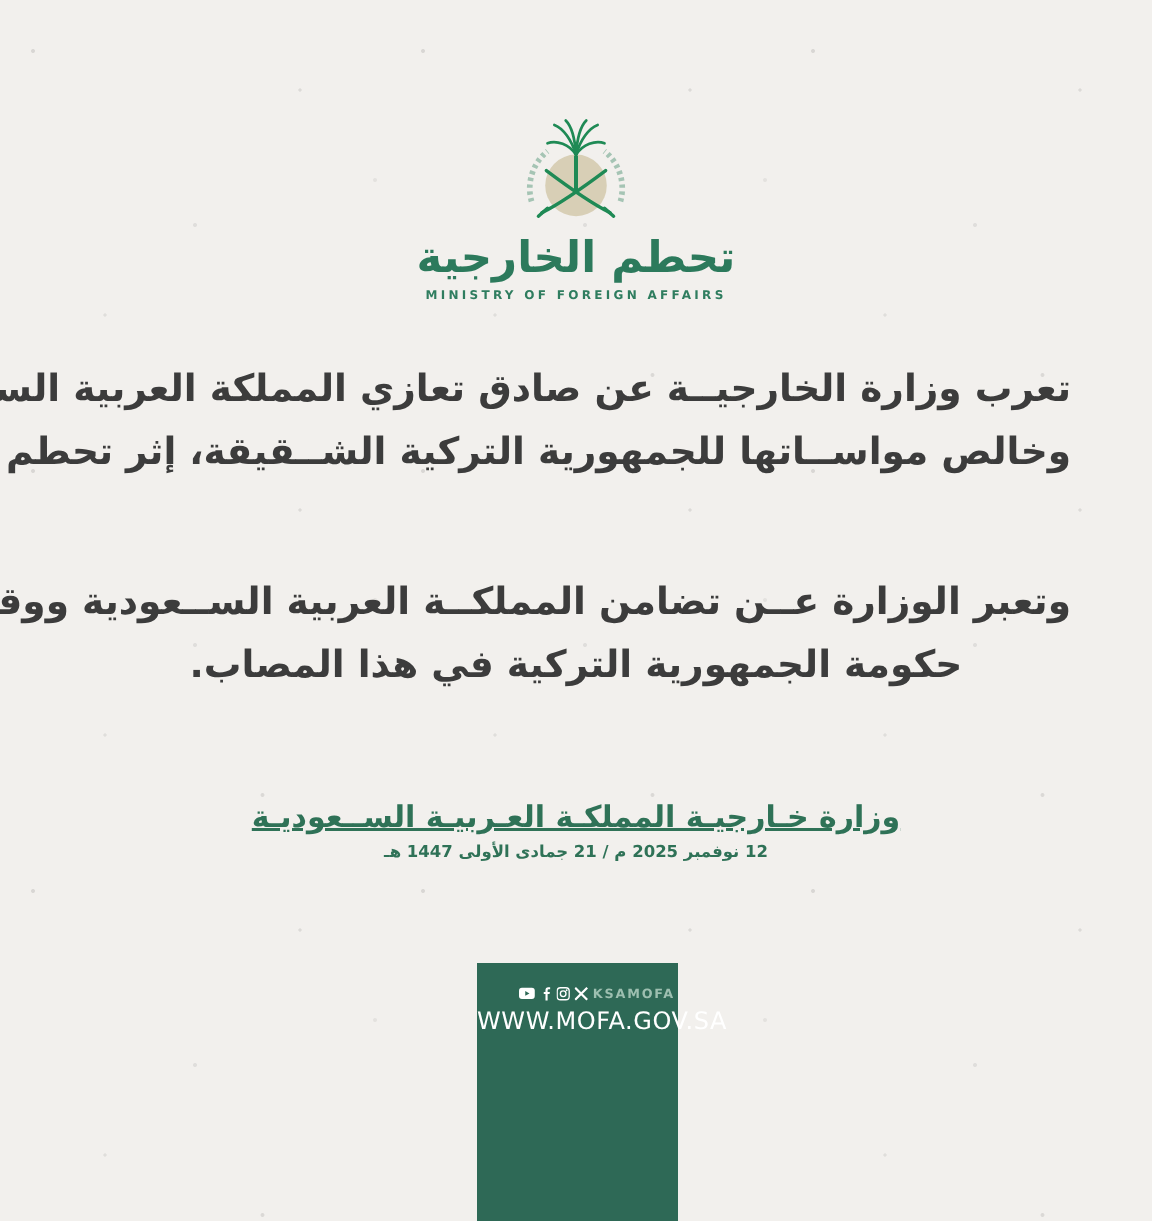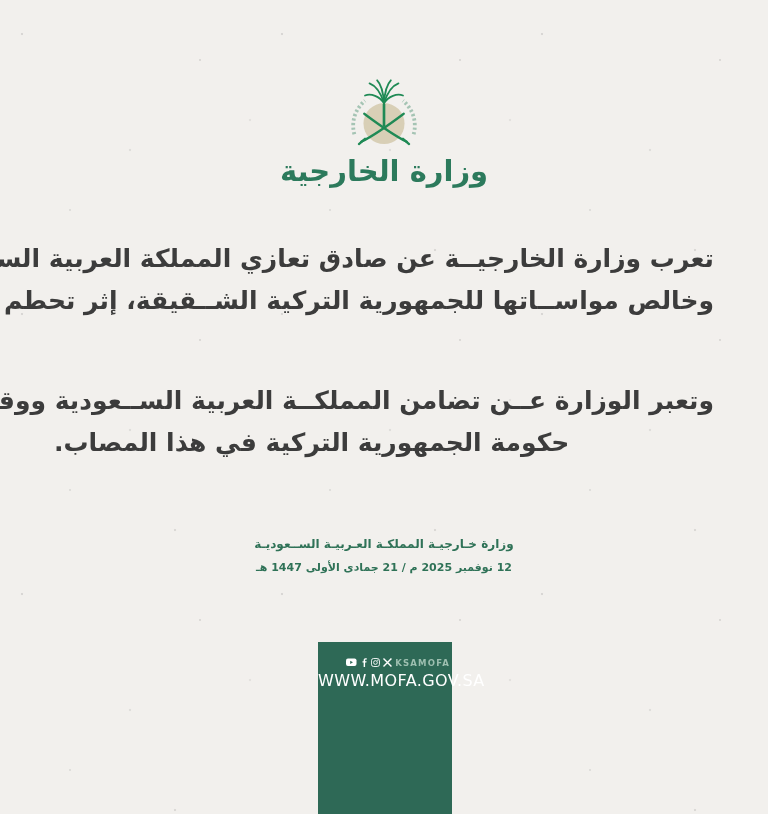--- a/index.html
+++ b/index.html
@@ -31,25 +31,25 @@
     margin-top:4px;
     font-size:8px;font-weight:bold;color:#2f7d5f;
     letter-spacing:2.2px;
   }
   
   .statement{position:absolute;left:54px;width:660px;direction:rtl;color:#3c3c3c;}
   .p1{top:238px;}
   .p2{top:380px;}
   .statement{font-weight:bold;font-size:25px;line-height:42px;}
   .line{text-align:right;white-space:nowrap;}
-  .line.centered{text-align:left;}
+  .line.centered{text-align:center;}
   
   .credit{position:absolute;top:532px;left:0;width:768px;text-align:center;
           direction:rtl;color:#2f7257;font-weight:bold;}
-  .credit .ministry{font-size:12px;line-height:24px;}
+  .credit .ministry{font-size:20px;line-height:24px;text-decoration:underline;}
   .credit .date{font-size:11px;line-height:24px;}
   
   .green-box{
     position:absolute;top:642px;left:318px;width:134px;height:172px;
     background:#2e6956;text-align:center;
   }
   .social-row{
     margin-top:15px;display:flex;align-items:center;justify-content:flex-end;gap:3px;margin-left:28px;
   }
   .social-row svg{display:block;}
@@ -80,21 +80,22 @@
         <path d="M60,33 C61,18 64,8 69,3"></path>
       </g>
 
       <g stroke="#1f8a55" stroke-width="3" fill="none" stroke-linecap="round">
         <path d="M30,84 C44,77 62,65 86,47"></path>
         <path d="M90,84 C76,77 58,65 34,47"></path>
         <path d="M27,87 L35,80"></path>
         <path d="M93,87 L85,80"></path>
       </g>
     </svg>
-    <div class="wordmark-ar">وزارة الخارجية</div>
+    <div class="wordmark-ar">تحطم الخارجية</div>
+    <div class="wordmark-en">MINISTRY OF FOREIGN AFFAIRS</div>
   </div>
 
   <div class="statement p1">
     <div class="line">تعرب وزارة الخارجيــة عن صادق تعازي المملكة العربية الســعودية</div>
     <div class="line">وخالص مواســاتها للجمهورية التركية الشــقيقة، إثر تحطم طائرة</div>
   </div>
 
   <div class="statement p2">
     <div class="line">وتعبر الوزارة عــن تضامن المملكــة العربية الســعودية ووقوفها مع</div>
     <div class="line centered">حكومة الجمهورية التركية في هذا المصاب.</div>

